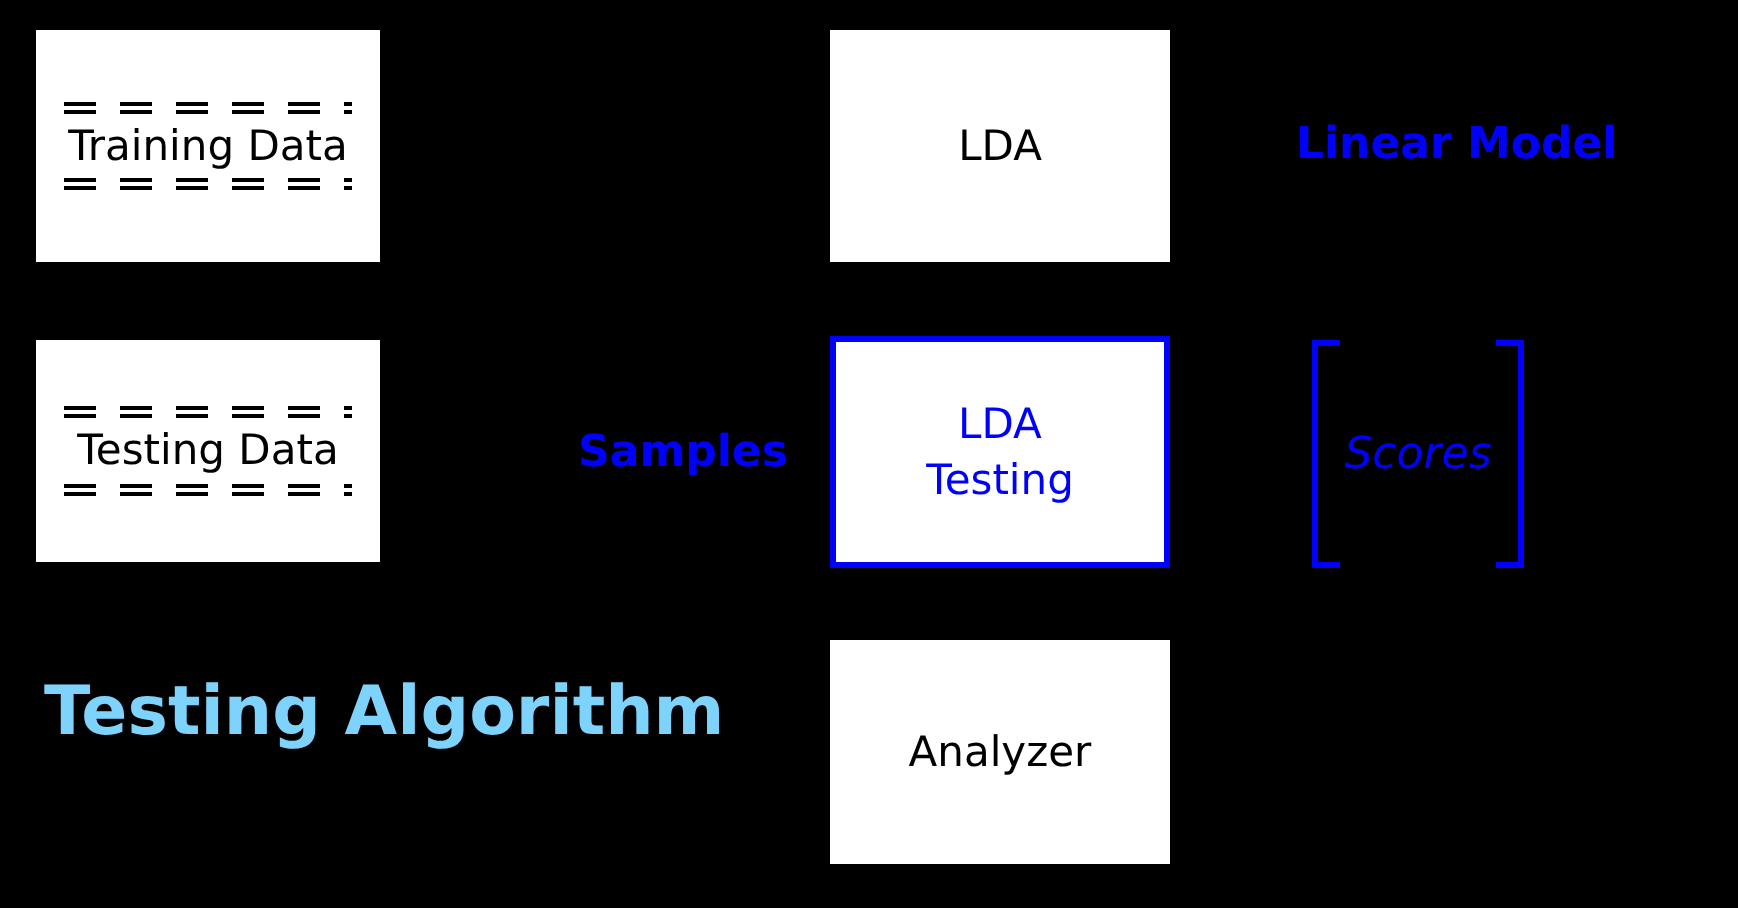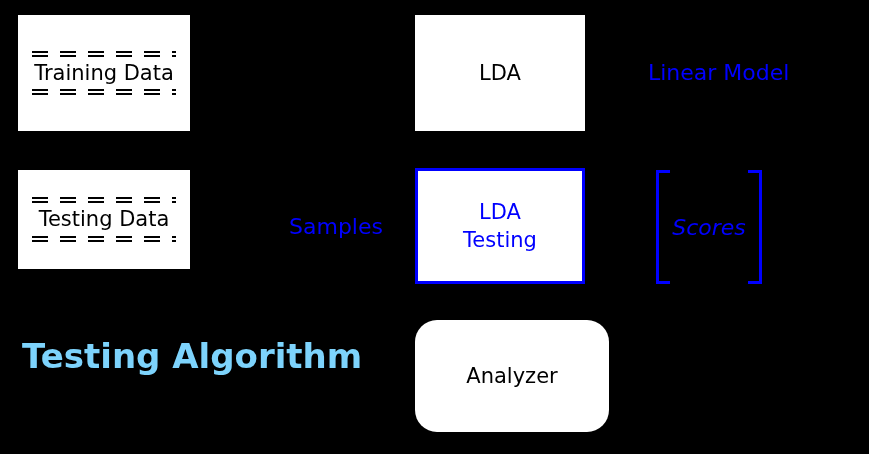--- a/index.html
+++ b/index.html
@@ -39,32 +39,33 @@
     width: 84%;
     height: 2px;
     background-image: repeating-linear-gradient(
       to right,
       #000 0px, #000 16px,
       transparent 16px, transparent 28px
     );
   }
   
   .training-data { left: 18px;  top: 15px;  width: 172px; height: 116px; }
-  .testing-data  { left: 18px;  top: 170px; width: 172px; height: 99px; }
+  .testing-data  { left: 18px;  top: 170px; width: 172px; height: 111px; }
   .lda-trainer   { left: 415px; top: 15px;  width: 170px; height: 116px; }
   .lda-testing   { left: 415px; top: 168px; width: 170px; height: 116px;
                    border: 3px solid #0000ff; color: #0000ff; }
-  .analyzer      { left: 415px; top: 320px; width: 194px; height: 112px; border-radius: 22px; }
+  .analyzer      { left: 415px; top: 320px; width: 170px; height: 112px; }
 
   
   .flow-label {
     position: absolute;
     color: #0000ff;
     font-size: 22px;
     white-space: nowrap;
+    font-weight: bold;
   }
   .samples-label      { left: 249px; top: 214px; margin-left: 40px; }
   .linear-model-label { left: 648px; top: 60px; }
 
   
   .scores-group {
     position: absolute;
     left: 656px; top: 170px;
     width: 106px; height: 114px;
     display: flex;

